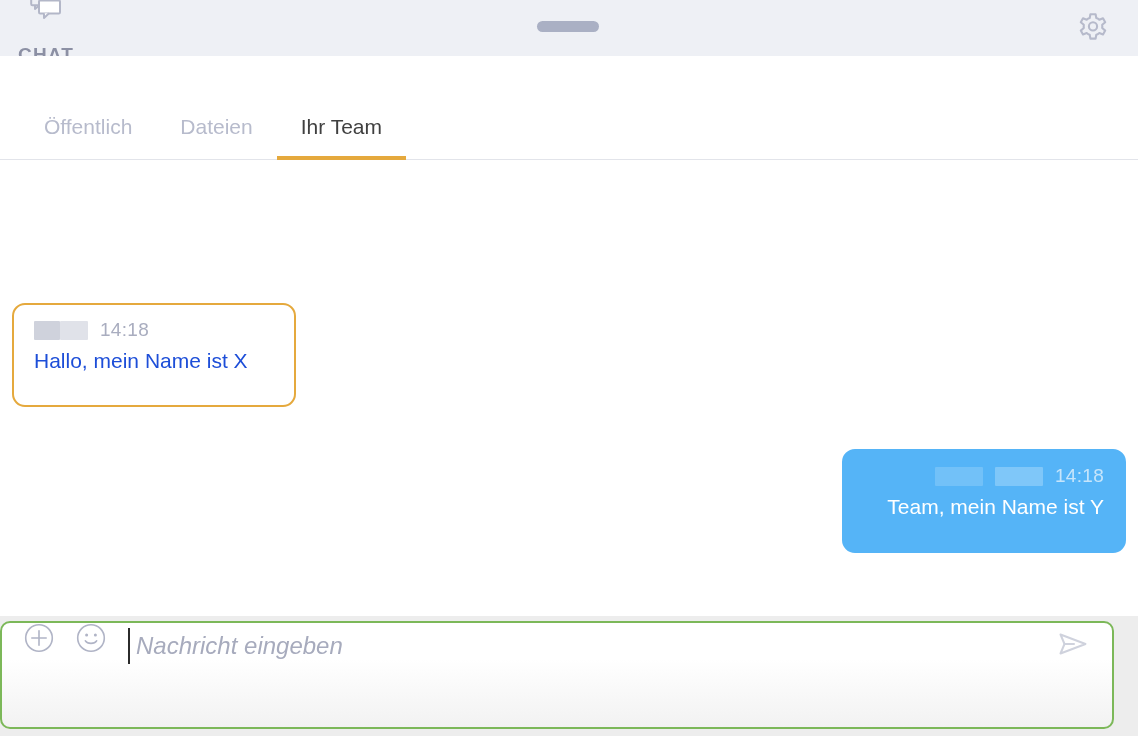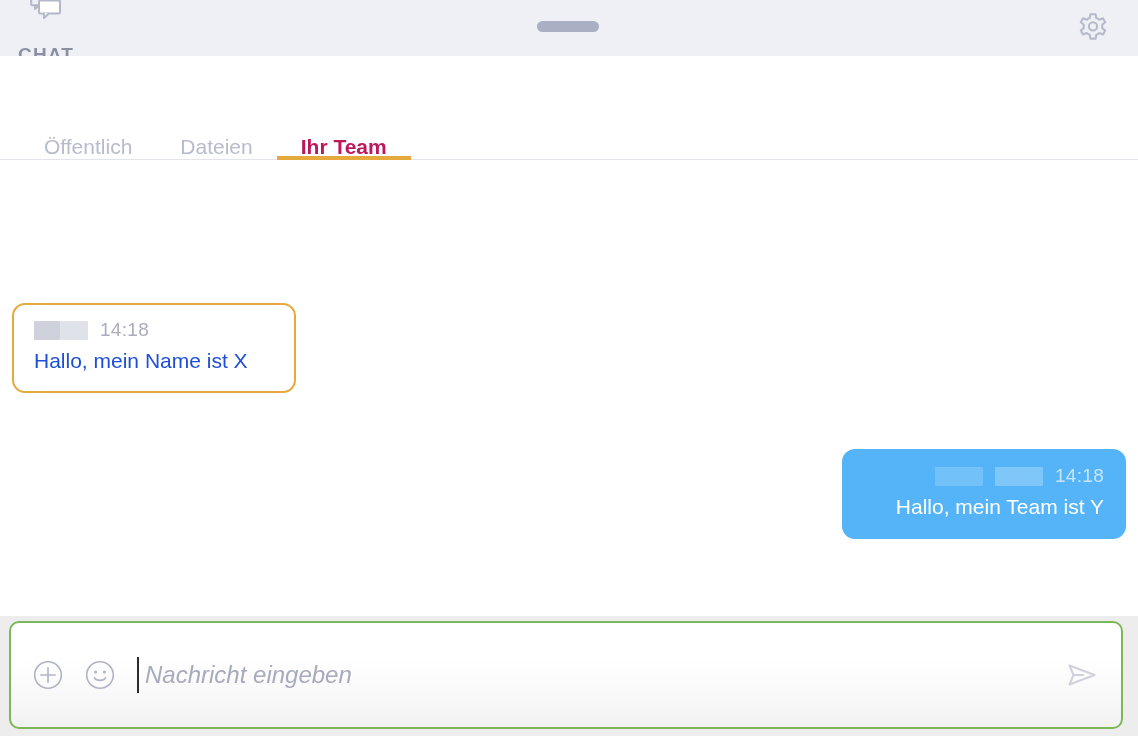--- a/index.html
+++ b/index.html
@@ -60,51 +60,51 @@
   }
   .tabs {
     display: flex; align-items: flex-start;
     height: 100%;
     padding-left: 20px;
   }
   .tab {
     position: relative;
     height: 100%;
     display: flex;
-    align-items: flex-end;
+    align-items: center;
     padding: 38px 24px 0 24px;
     font-size: 21px;
     color: #b7bbcc;
     white-space: nowrap;
     cursor: pointer;
   }
   .tab.active {
-    color: #be185d;
-    font-weight: bold;
+    color: #404040;
+    font-weight: normal;
   }
   .tab.active .tab-underline {
     position: absolute;
     left: 0; right: 0; bottom: -1px;
     height: 4px;
     background: #e5a93d;
   }
 
   
   .messages {
     position: absolute;
     left: 0; top: 161px;
     width: 1138px; height: 455px;
     background: #ffffff;
     overflow: hidden;
   }
 
   .bubble {
     position: absolute;
     border-radius: 13px;
-    padding: 14px 20px 16px 20px;
+    padding: 14px 20px 30px 20px;
   }
   .bubble-in {
     left: 12px; top: 142px;
     background: #ffffff;
     border: 2px solid #e5a93d;
     min-width: 284px;
   }
   .bubble-out {
     right: 12px; top: 288px;
     background: #55b4f7;
@@ -150,27 +150,27 @@
 
   
   .composer-area {
     position: absolute;
     left: 0; top: 616px;
     width: 1138px; height: 120px;
     background: #ededed;
   }
   .composer {
     position: absolute;
-    left: 9px; top: 5px;
+    left: 0; top: 5px;
     width: 1114px; height: 108px;
     border: 2px solid #7cb859;
     border-radius: 10px;
     background: linear-gradient(to bottom, #ffffff 0%, #ffffff 35%, #f2f2f2 100%);
     display: flex;
-    align-items: center;
+    align-items: flex-start;
     padding: 0 18px 0 22px;
   }
   .composer-icons {
     display: flex;
     align-items: center;
     gap: 22px;
     flex: 0 0 auto;
   }
   .round-icon { width: 30px; height: 30px; display: block; cursor: pointer; }
 
@@ -256,21 +256,21 @@
     </div>
     <div class="bubble-text">Hallo, mein Name ist X</div>
   </div>
 
   <div class="bubble bubble-out">
     <div class="bubble-meta">
       <span class="redact redact-out-a"></span>
       <span class="redact redact-out-b"></span>
       <span class="timestamp">14:18</span>
     </div>
-    <div class="bubble-text">Hallo, mein Team ist Y</div>
+    <div class="bubble-text">Team, mein Name ist Y</div>
   </div>
 
 </div>
 
 <div class="composer-area">
   <div class="composer">
 
     <div class="composer-icons">
       <span>
         <svg class="round-icon" viewBox="0 0 30 30" fill="none" xmlns="http://www.w3.org/2000/svg">

